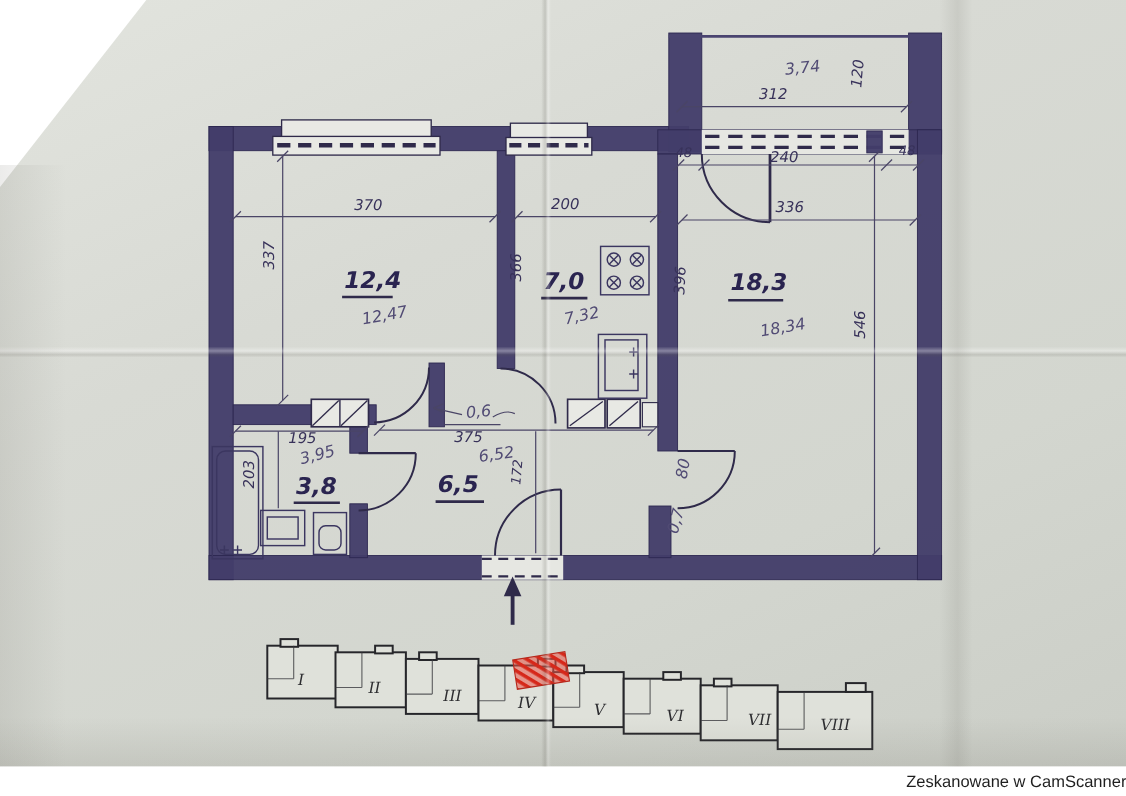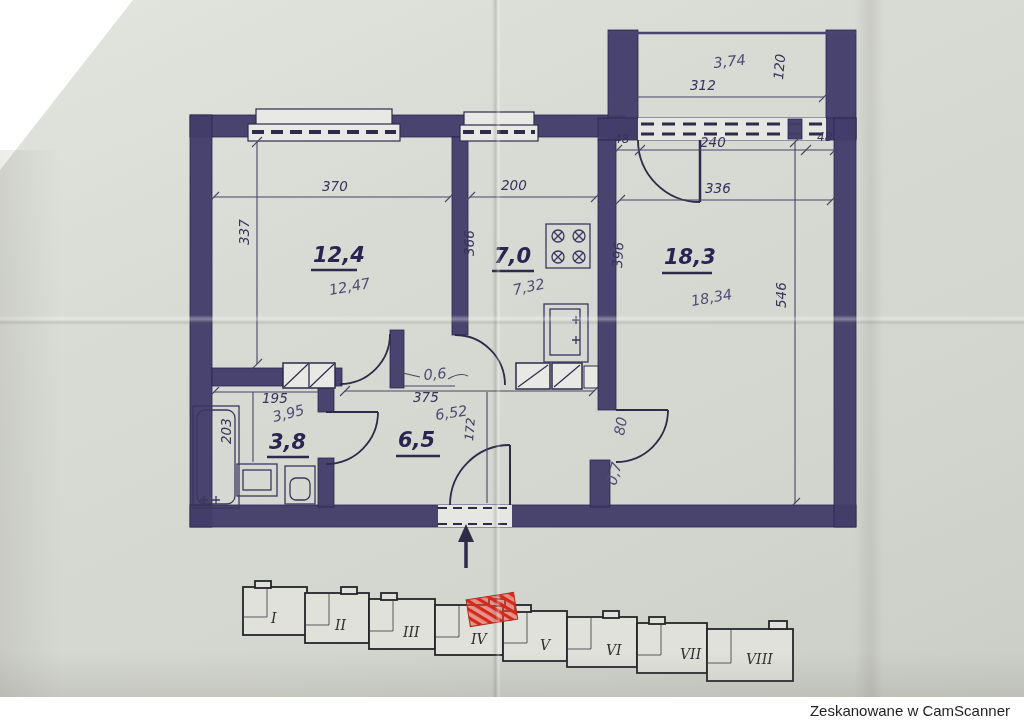--- a/index.html
+++ b/index.html
@@ -14,21 +14,21 @@
      background:linear-gradient(90deg,rgba(0,0,0,0),rgba(92,90,82,.20) 40%,rgba(255,255,255,.30) 70%,rgba(0,0,0,0));}
   .crease-h1{left:0;top:315px;width:1024px;height:10px;
      background:linear-gradient(180deg,rgba(0,0,0,0),rgba(255,255,255,.35) 40%,rgba(96,94,86,.16) 75%,rgba(0,0,0,0));}
   .crease-v2{left:854px;top:0;width:30px;height:697px;
      background:linear-gradient(90deg,rgba(0,0,0,0),rgba(104,102,94,.13) 55%,rgba(0,0,0,0));}
   .shade-bottom{left:0;top:652px;width:1024px;height:45px;
      background:linear-gradient(180deg,rgba(0,0,0,0),rgba(116,114,104,.16));}
   .shade-left{left:0;top:150px;width:60px;height:547px;
      background:linear-gradient(90deg,rgba(118,116,108,.14),rgba(0,0,0,0));}
   .footer-bar{position:absolute;left:0;top:697px;width:1024px;height:27px;background:#ffffff;
-     display:flex;align-items:center;justify-content:flex-end;padding-right:14px;box-sizing:border-box;}
+     display:flex;align-items:center;justify-content:flex-end;box-sizing:border-box;}
   .footer-text{font:15px "Liberation Sans",sans-serif;color:#1f1f1f;}
   
   .hw{font:italic 13.5px "DejaVu Sans",sans-serif;fill:#38325a;}
   .hw-sm{font:italic 12px "DejaVu Sans",sans-serif;fill:#38325a;}
   .hw-big{font:italic 700 21px "DejaVu Sans",sans-serif;fill:#2a2450;}
   .pencil{font:italic 14.5px "DejaVu Sans",sans-serif;fill:#514b74;}
   .roman{font:italic 14px "DejaVu Serif",serif;fill:#2d2d30;}
   .wall{fill:#433d6a;stroke:#2c2750;stroke-width:.8;fill-opacity:.96;}
   .thin{stroke:#4a4566;stroke-width:1.1;fill:none;}
   .ink{stroke:#2f2a4a;fill:none;}

